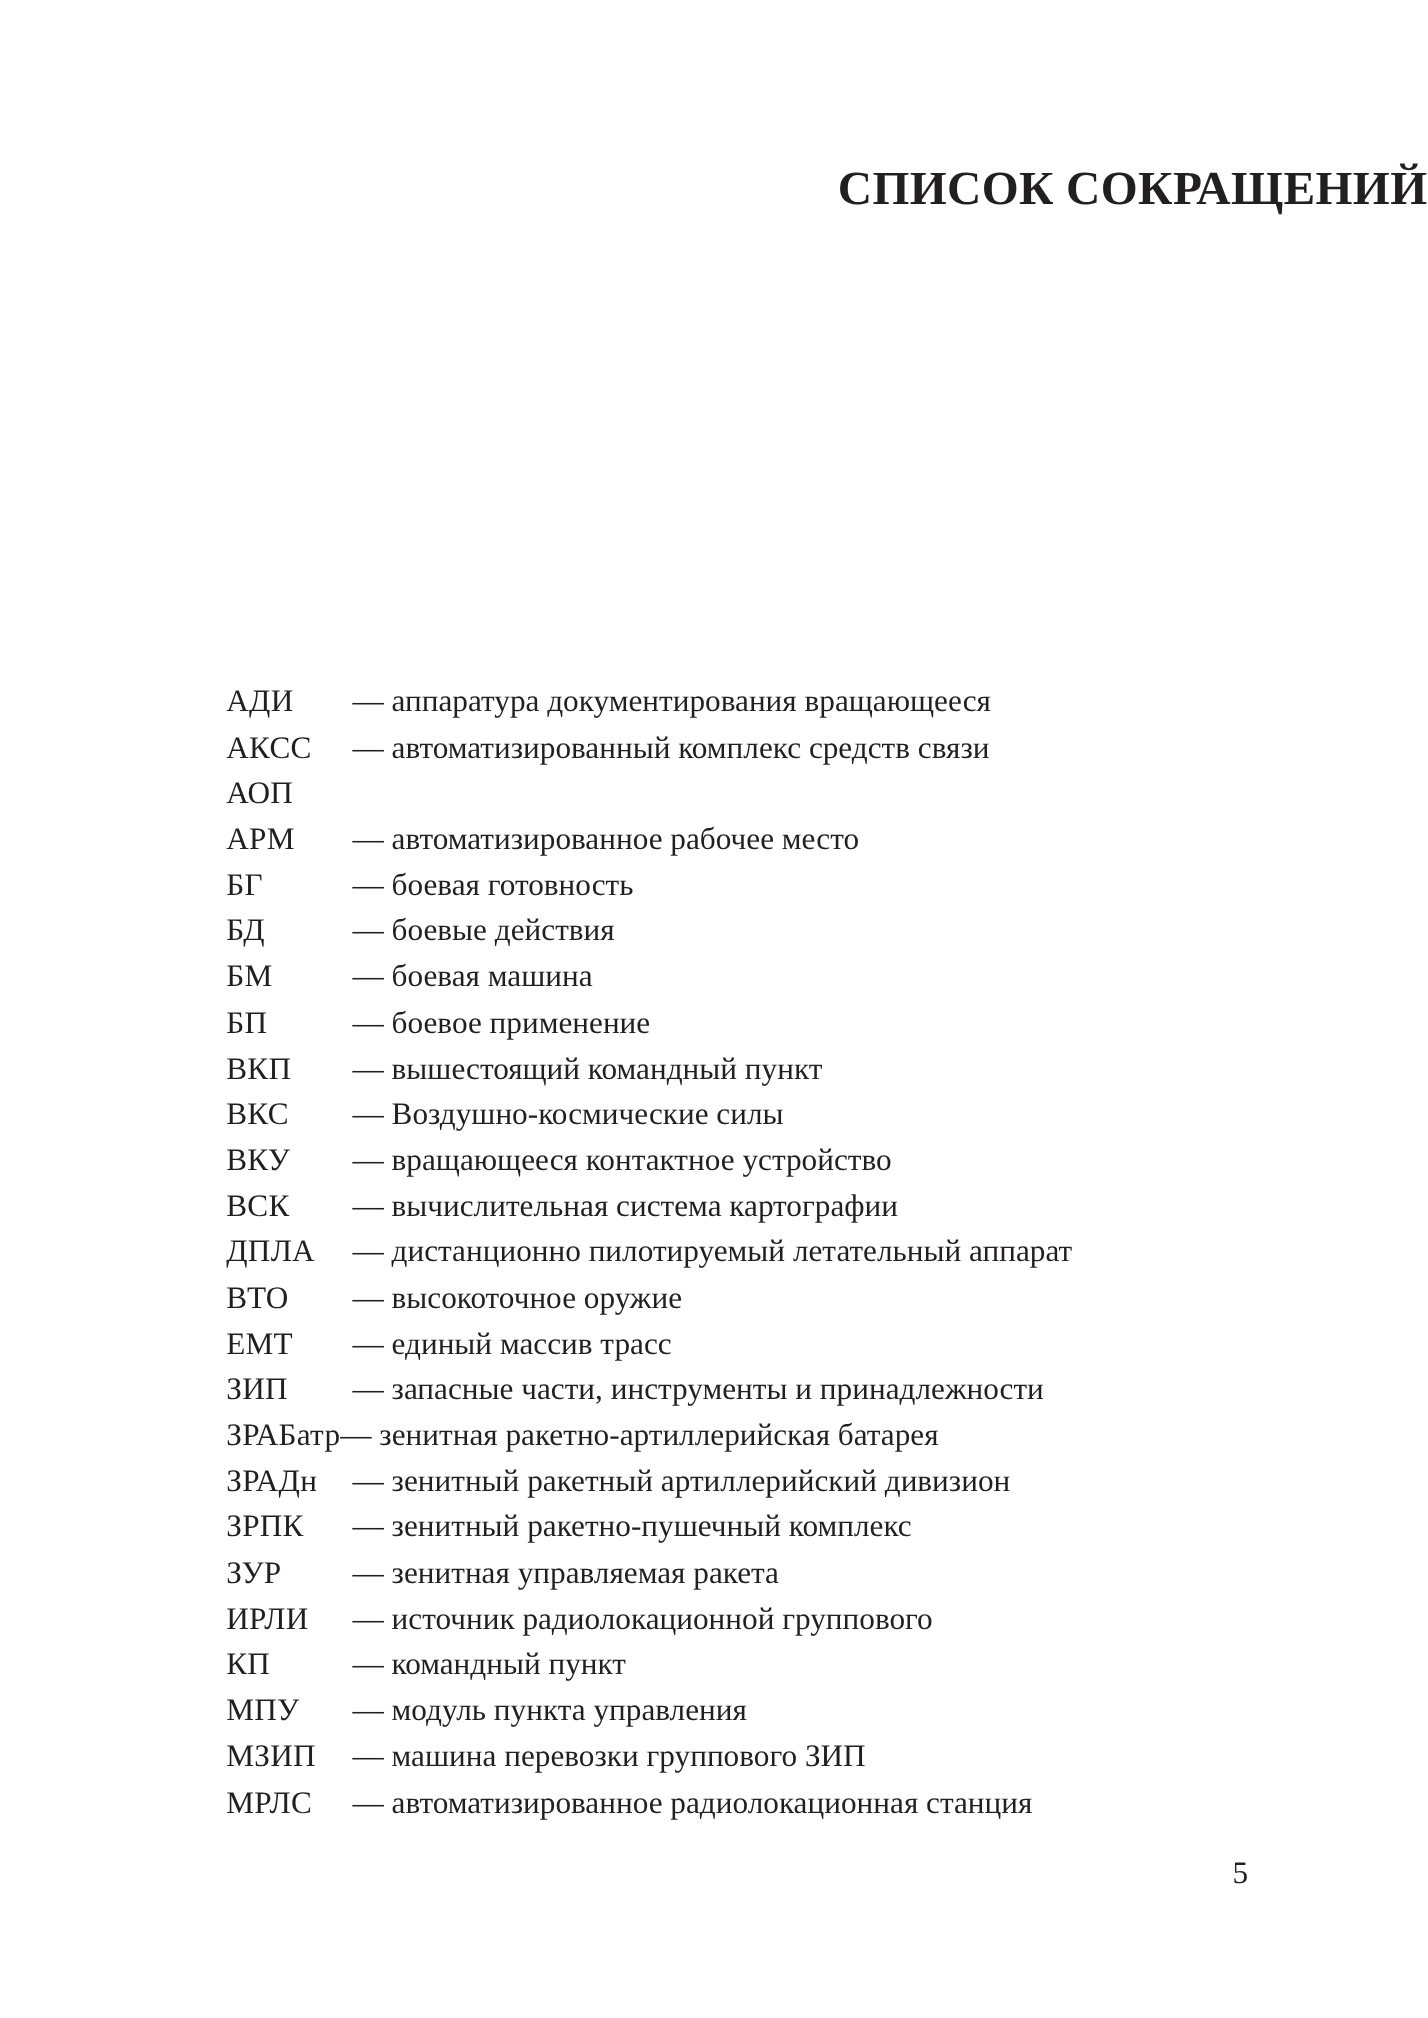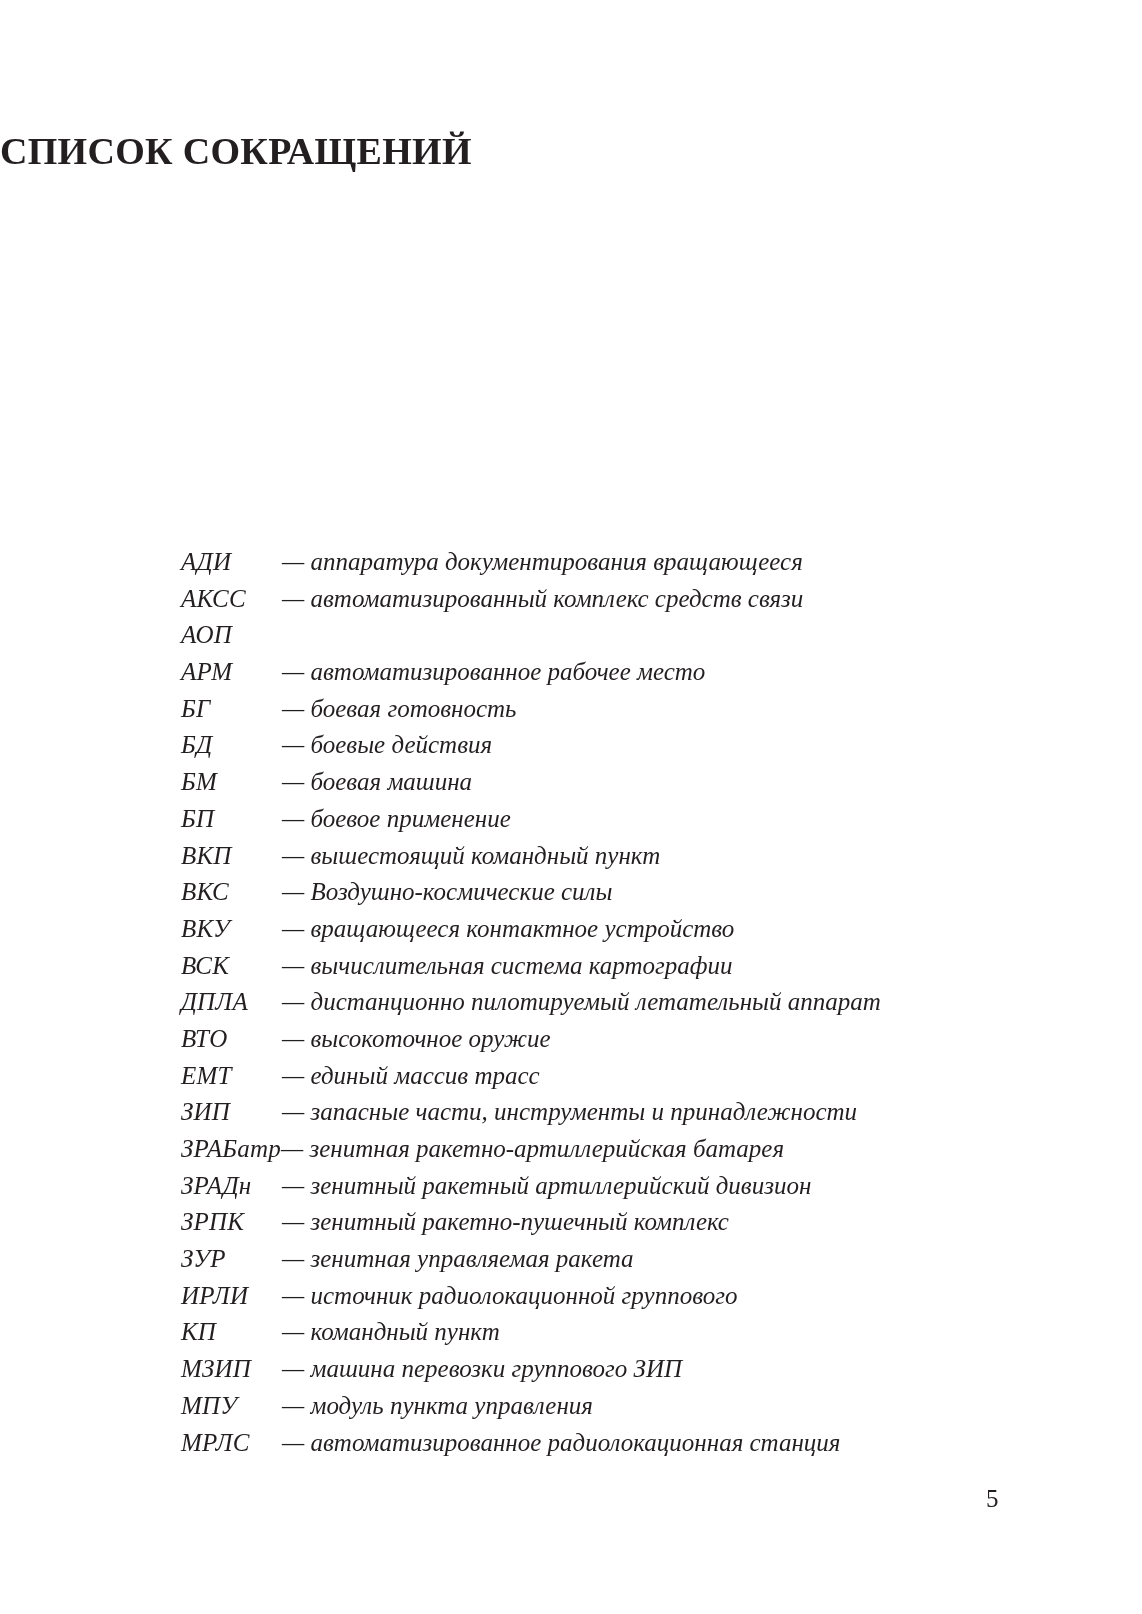--- a/index.html
+++ b/index.html
@@ -13,35 +13,34 @@
       position: relative;
       overflow: hidden;
       font-family: "Liberation Serif", "DejaVu Serif", serif;
       color: #231f20;
     }
     .page-title {
       position: absolute;
       left: 0;
       width: 1142px;
       top: 128px;
-      text-align: left;
+      text-align: right;
       font-weight: bold;
       font-size: 38px;
       letter-spacing: 0.3px;
       line-height: 46px;
       margin: 0;
     }
     .abbr-list {
       position: absolute;
       left: 181px;
       top: 544px;
       margin: 0;
       padding: 0;
       list-style: none;
-      font-style: italic;
     }
     .abbr-row {
       display: flex;
       height: 36.7px;
       line-height: 36.7px;
       font-size: 25px;
       white-space: nowrap;
     }
     .abbr-term {
       width: 101px;
@@ -150,26 +149,26 @@
     </li>
   <li class="abbr-row">
       <span class="abbr-term">ИРЛИ</span>
       <span class="abbr-def">источник радиолокационной группового</span>
     </li>
   <li class="abbr-row">
       <span class="abbr-term">КП</span>
       <span class="abbr-def">командный пункт</span>
     </li>
   <li class="abbr-row">
+      <span class="abbr-term">МПУ</span>
+      <span class="abbr-def">модуль пункта управления</span>
+    </li>
+  <li class="abbr-row">
       <span class="abbr-term">МЗИП</span>
       <span class="abbr-def">машина перевозки группового ЗИП</span>
-    </li>
-  <li class="abbr-row">
-      <span class="abbr-term">МПУ</span>
-      <span class="abbr-def">модуль пункта управления</span>
     </li>
   <li class="abbr-row">
       <span class="abbr-term">МРЛС</span>
       <span class="abbr-def">автоматизированное радиолокационная станция</span>
     </li>
 </ul>
 
 <div class="page-number">5</div>
 
 </body></html>

